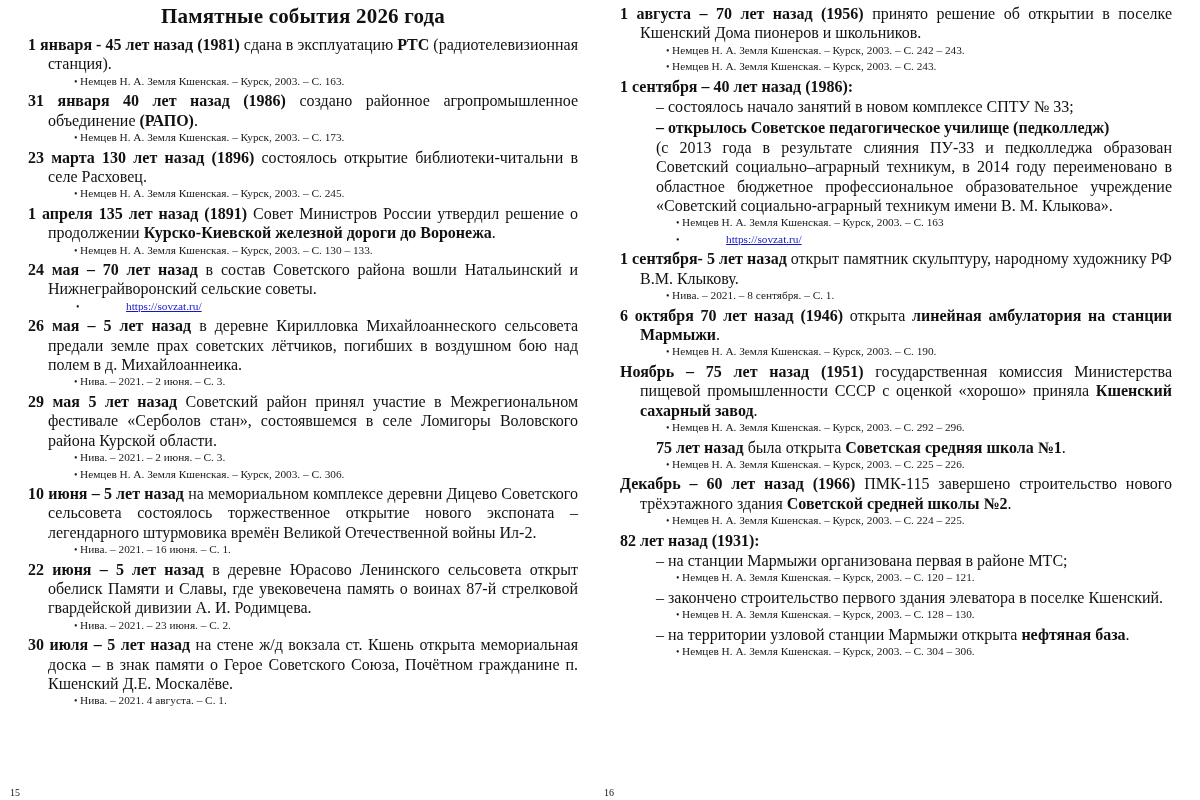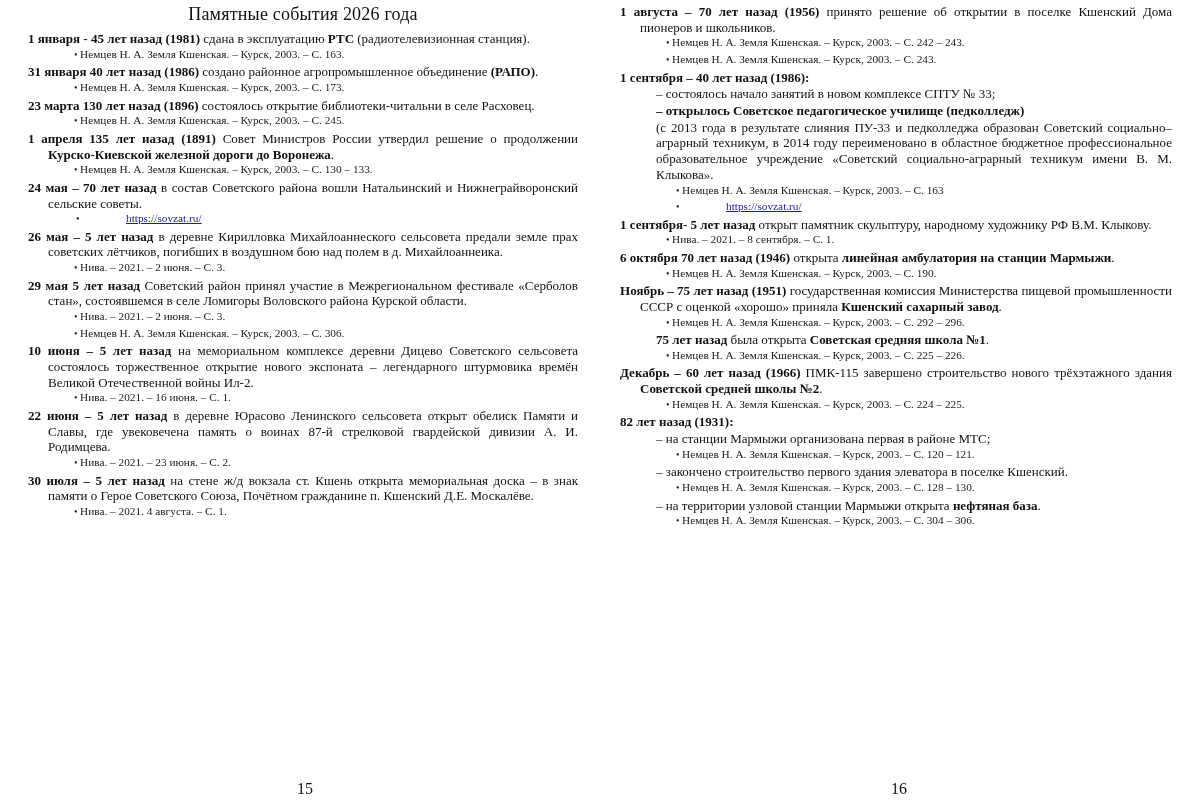--- a/index.html
+++ b/index.html
@@ -29,30 +29,30 @@
   .col-left {
     width: 600px;
     padding: 0 22px 0 18px;
   }
   .col-right {
     width: 600px;
     padding: 0 18px 0 20px;
   }
   .doc-title {
     text-align: center;
-    font-weight: normal;
-    font-size: 18px;
+    font-weight: bold;
+    font-size: 21px;
     margin: 0 0 6px 0;
     letter-spacing: 0.2px;
   }
   .entry {
     margin: 0 0 1px 0;
   }
   .entry-text {
-    font-size: 13px;
+    font-size: 16px;
     line-height: 1.21;
     text-align: justify;
     text-justify: inter-word;
     margin: 0;
     text-indent: 0;
     padding-left: 20px;
     text-indent: -20px;
   }
   .entry-text.sub {
     padding-left: 36px;
@@ -87,22 +87,22 @@
     text-decoration: line-through;
   }
   .link {
     color: #1414cc;
     padding-left: 44px;
   }
   .page-num {
     position: absolute;
     bottom: 2px;
     width: 100%;
-    text-align: center;
-    font-size: 16px;
+    text-align: left;
+    font-size: 10px;
   }
   .left-num { left: 0; }
   .right-num { left: 4px; }
 </style>
 </head>
 <body>
 
 <div class="page">
 
   <div class="column col-left">

